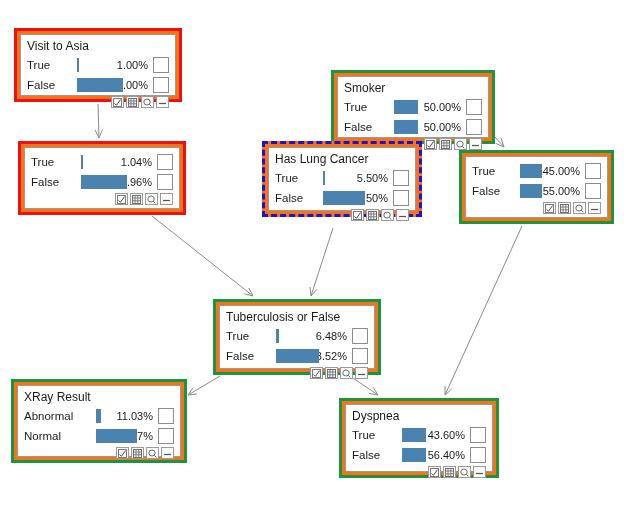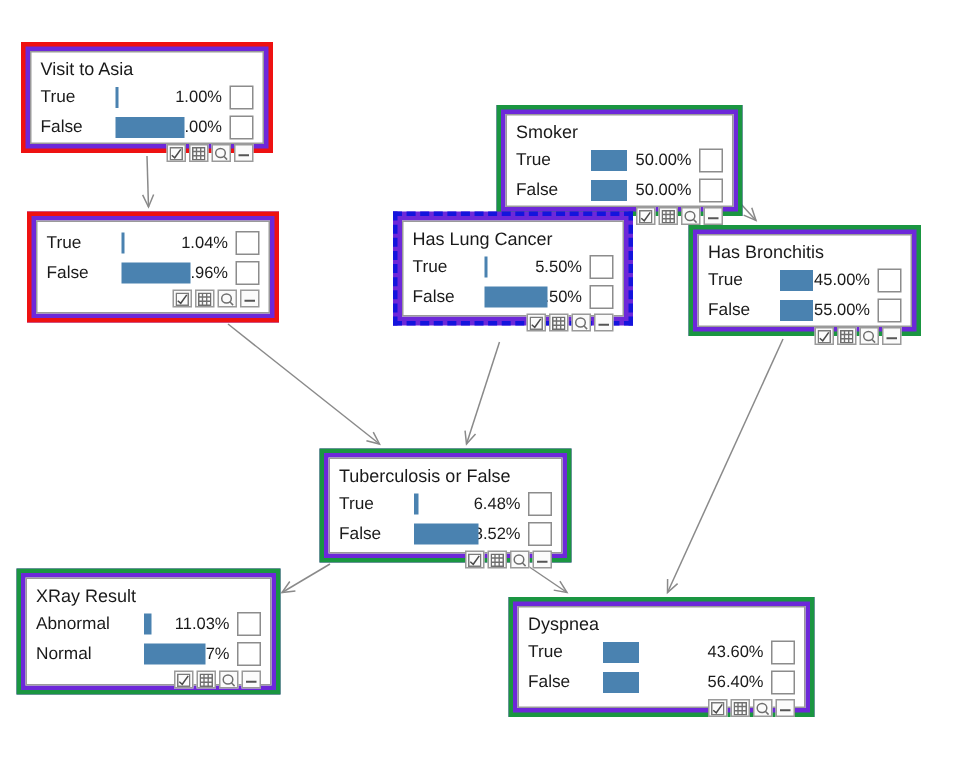--- a/index.html
+++ b/index.html
@@ -23,21 +23,21 @@
     left: 0; top: 0;
     width: 636px;
     height: 505px;
     pointer-events: none;
   }
 
   
   .node {
     position: absolute;
     box-sizing: border-box;
-    background: #6d28d9;
+    background: #f97316;
   }
   .node-outer {
     box-sizing: border-box;
     width: 100%;
     height: 100%;
     padding: 3px;
   }
   .node.state-red   .node-outer { border: 3px solid #ee1111; }
   .node.state-green .node-outer { border: 3px solid #1a9641; }
   .node.state-blue  .node-outer { border: 3px dashed #1414dd; }
@@ -371,21 +371,20 @@
                   <line x1="1" y1="5.5" x2="8" y2="5.5" stroke="#555" stroke-width="1.2"></line>
                 </svg>
               </div>
             </div>
           </div>
         </div>
       </div>
       <div class="node state-green" style="left: 459px; top: 150px; width: 155px; height: 74px;">
         <div class="node-outer">
           <div class="node-inner">
-            <div class="node-title">Has Bronchitis</div>
             <div class="rows">
               <div class="row">
                 <div class="row-label" style="width: 44px;">True</div>
                 <div class="bar-cell">
                   <div class="bar" style="width: 22px;"></div>
                 </div>
                 <div class="pct">45.00%</div>
                 <div class="checkbox"></div>
               </div>
               <div class="row">
@@ -527,21 +526,21 @@
               </div>
               <div class="ibtn">
                 <svg width="9" height="9" viewBox="0 0 9 9">
                   <line x1="1" y1="5.5" x2="8" y2="5.5" stroke="#555" stroke-width="1.2"></line>
                 </svg>
               </div>
             </div>
           </div>
         </div>
       </div>
-      <div class="node state-green" style="left: 339px; top: 398px; width: 204px; height: 80px;">
+      <div class="node state-green" style="left: 339px; top: 398px; width: 160px; height: 80px;">
         <div class="node-outer">
           <div class="node-inner">
             <div class="node-title">Dyspnea</div>
             <div class="rows">
               <div class="row">
                 <div class="row-label" style="width: 46px;">True</div>
                 <div class="bar-cell">
                   <div class="bar" style="width: 24px;"></div>
                 </div>
                 <div class="pct">43.60%</div>

